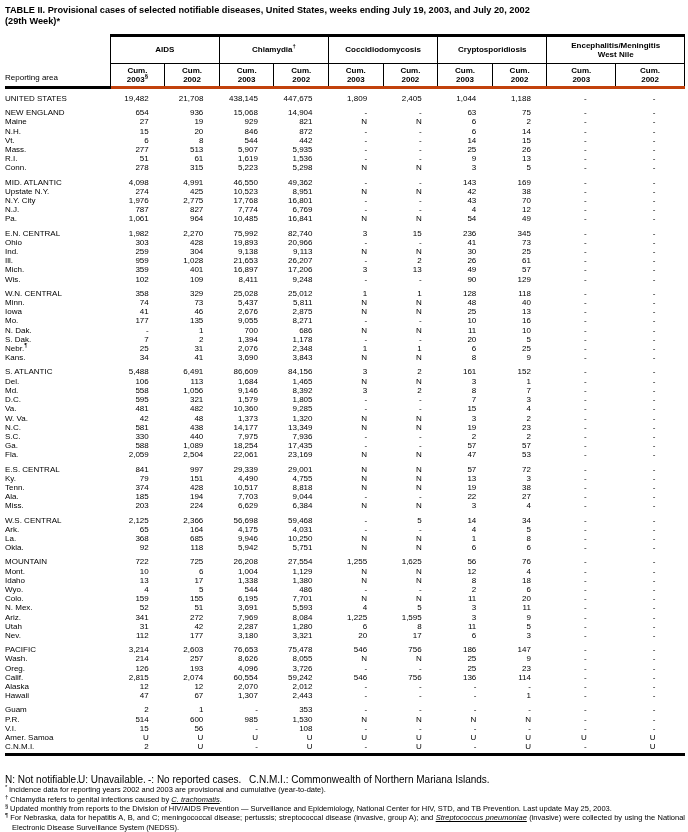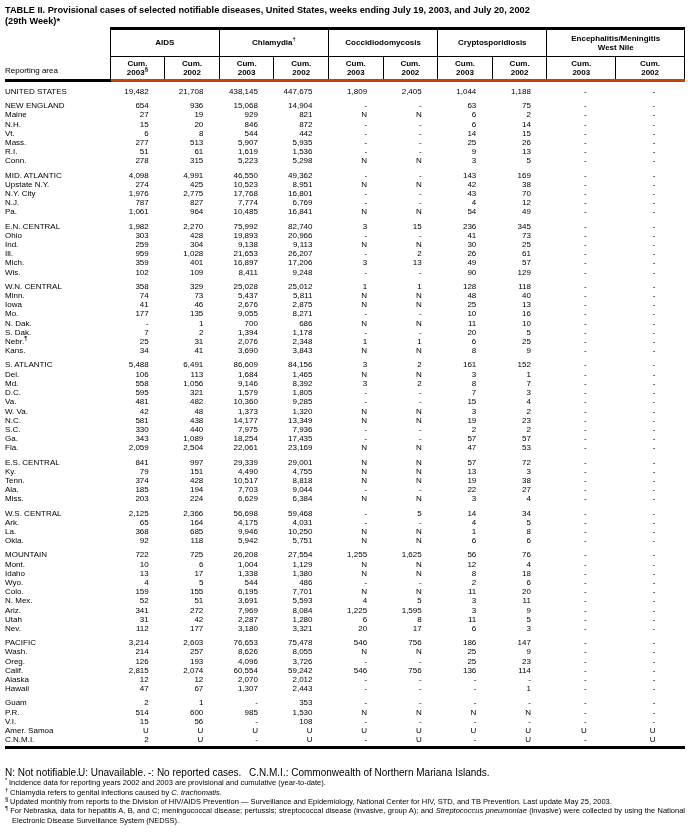--- a/index.html
+++ b/index.html
@@ -1,18 +1,18 @@
 <!DOCTYPE html>
 <html><head>
 <meta charset="utf-8">
 <style>
   html,body{margin:0;padding:0;background:#fff;}
   body{width:688px;height:832px;font-family:"Liberation Sans",sans-serif;color:#000;overflow:hidden;}
   .page{padding:5px 3px 0 5px;}
-  .title{font-weight:bold;font-size:9.2px;line-height:11px;}
+  .title{font-weight:bold;font-size:9.2px;line-height:11px;margin-bottom:7px;}
   table{border-collapse:collapse;table-layout:fixed;width:680px;}
   th,td{padding:0;font-size:8px;}
   .corner{border:none;}
   .grp{border:1px solid #000;border-top:3px solid #000;border-bottom:1px solid #000;
        font-weight:bold;text-align:center;vertical-align:middle;height:26px;line-height:9.5px;}
   .sub{border-left:1px solid #000;border-right:1px solid #000;border-bottom:3px solid #c2410c;
        font-weight:bold;text-align:center;vertical-align:bottom;padding:2px 0 2px 0;line-height:9px;}
   .area-head{border-bottom:3px solid #000;vertical-align:bottom;text-align:left;
        font-weight:normal;padding:0 0 4px 0;}
   sup{font-size:6px;line-height:0;}
@@ -21,21 +21,21 @@
   td.val{text-align:right;padding-right:16px;}
   td.val.wn{padding-right:29px;}
   tr.sec-first td{padding-top:5px;}
   .end-rule{height:3px;background:#000;width:680px;margin-top:2px;}
   .legend{font-size:10px;line-height:9px;margin-top:19px;white-space:nowrap;}
   .legend span{display:inline-block;}
   .lg0{width:73px;} .lg1{width:70px;} .lg2{width:101px;}
   .footnotes{margin-top:1px;}
   .fn{font-size:7.5px;line-height:9.3px;padding-left:7px;text-indent:-7px;text-align:justify;}
   .fn sup{font-size:6px;}
-  .fn i{font-style:italic;}
+  .fn i{font-style:italic;text-decoration:underline;}
 </style>
 </head>
 <body>
 
 <div class="page">
   <div class="title">
     <div>TABLE II. Provisional cases of selected notifiable diseases, United States, weeks ending July 19, 2003, and July 20, 2002</div>
     <div>(29th Week)*</div>
   </div>
 
@@ -568,21 +568,21 @@
           <td class="val">7,936</td>
           <td class="val">-</td>
           <td class="val">-</td>
           <td class="val">2</td>
           <td class="val">2</td>
           <td class="val wn">-</td>
           <td class="val wn">-</td>
         </tr>
         <tr>
           <td class="area">Ga.</td>
-          <td class="val">343</td>
+          <td class="val">588</td>
           <td class="val">1,089</td>
           <td class="val">18,254</td>
           <td class="val">17,435</td>
           <td class="val">-</td>
           <td class="val">-</td>
           <td class="val">57</td>
           <td class="val">57</td>
           <td class="val wn">-</td>
           <td class="val wn">-</td>
         </tr>

